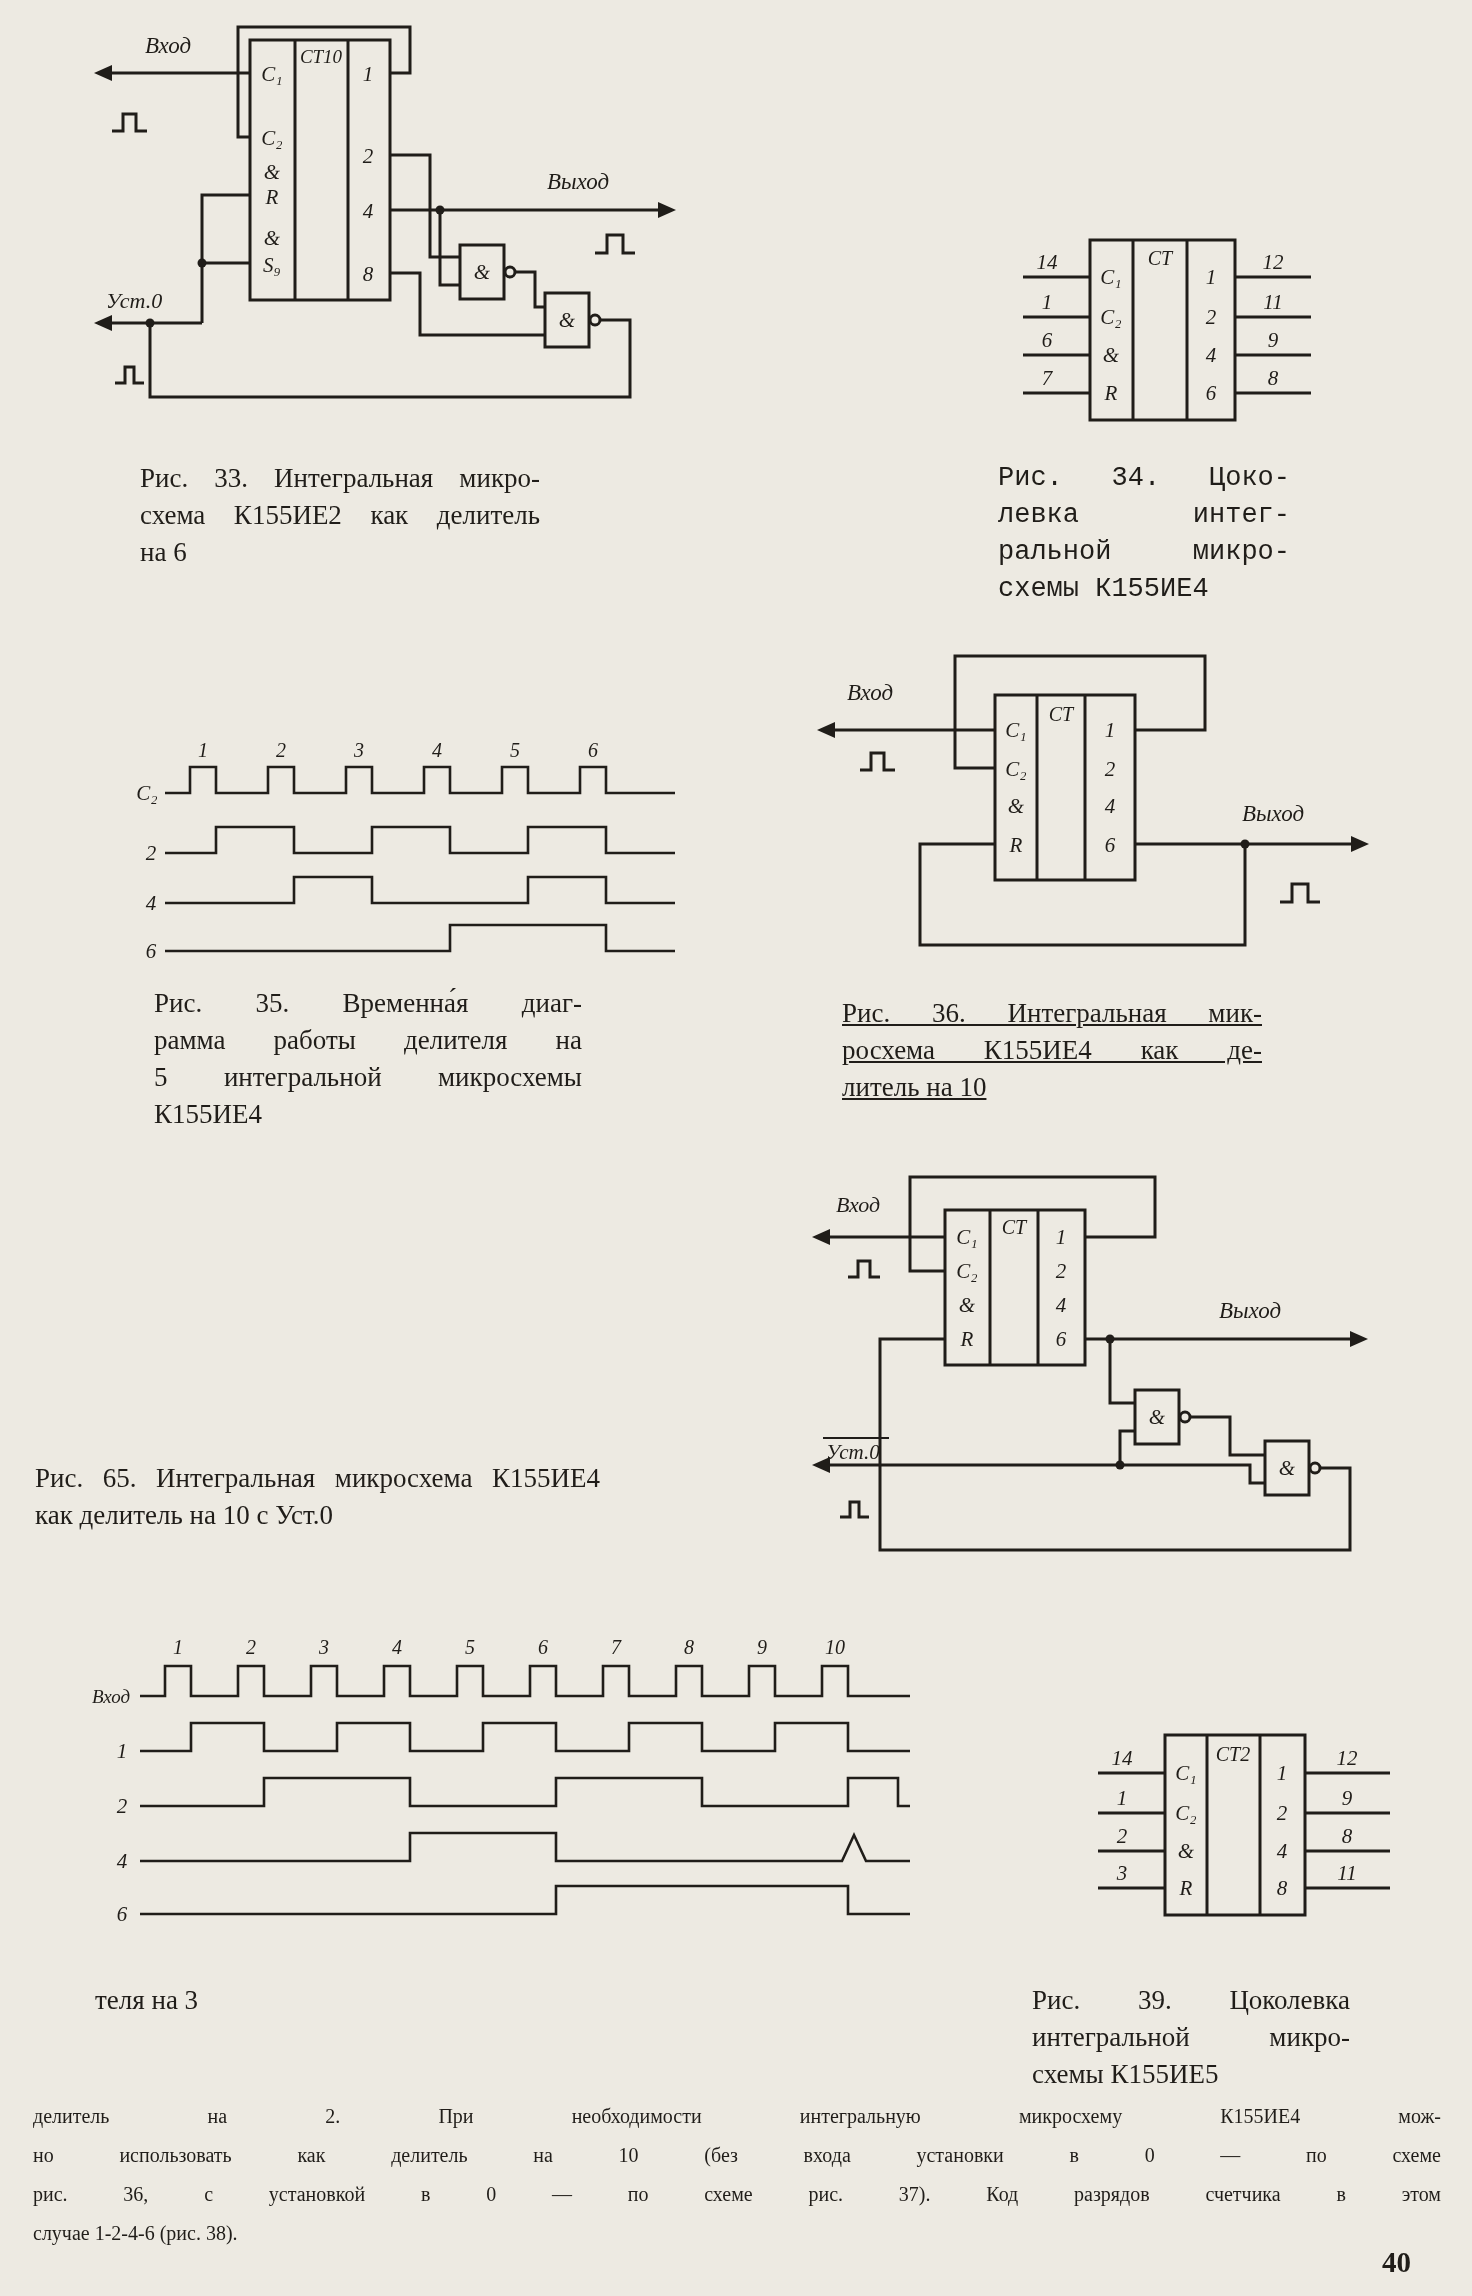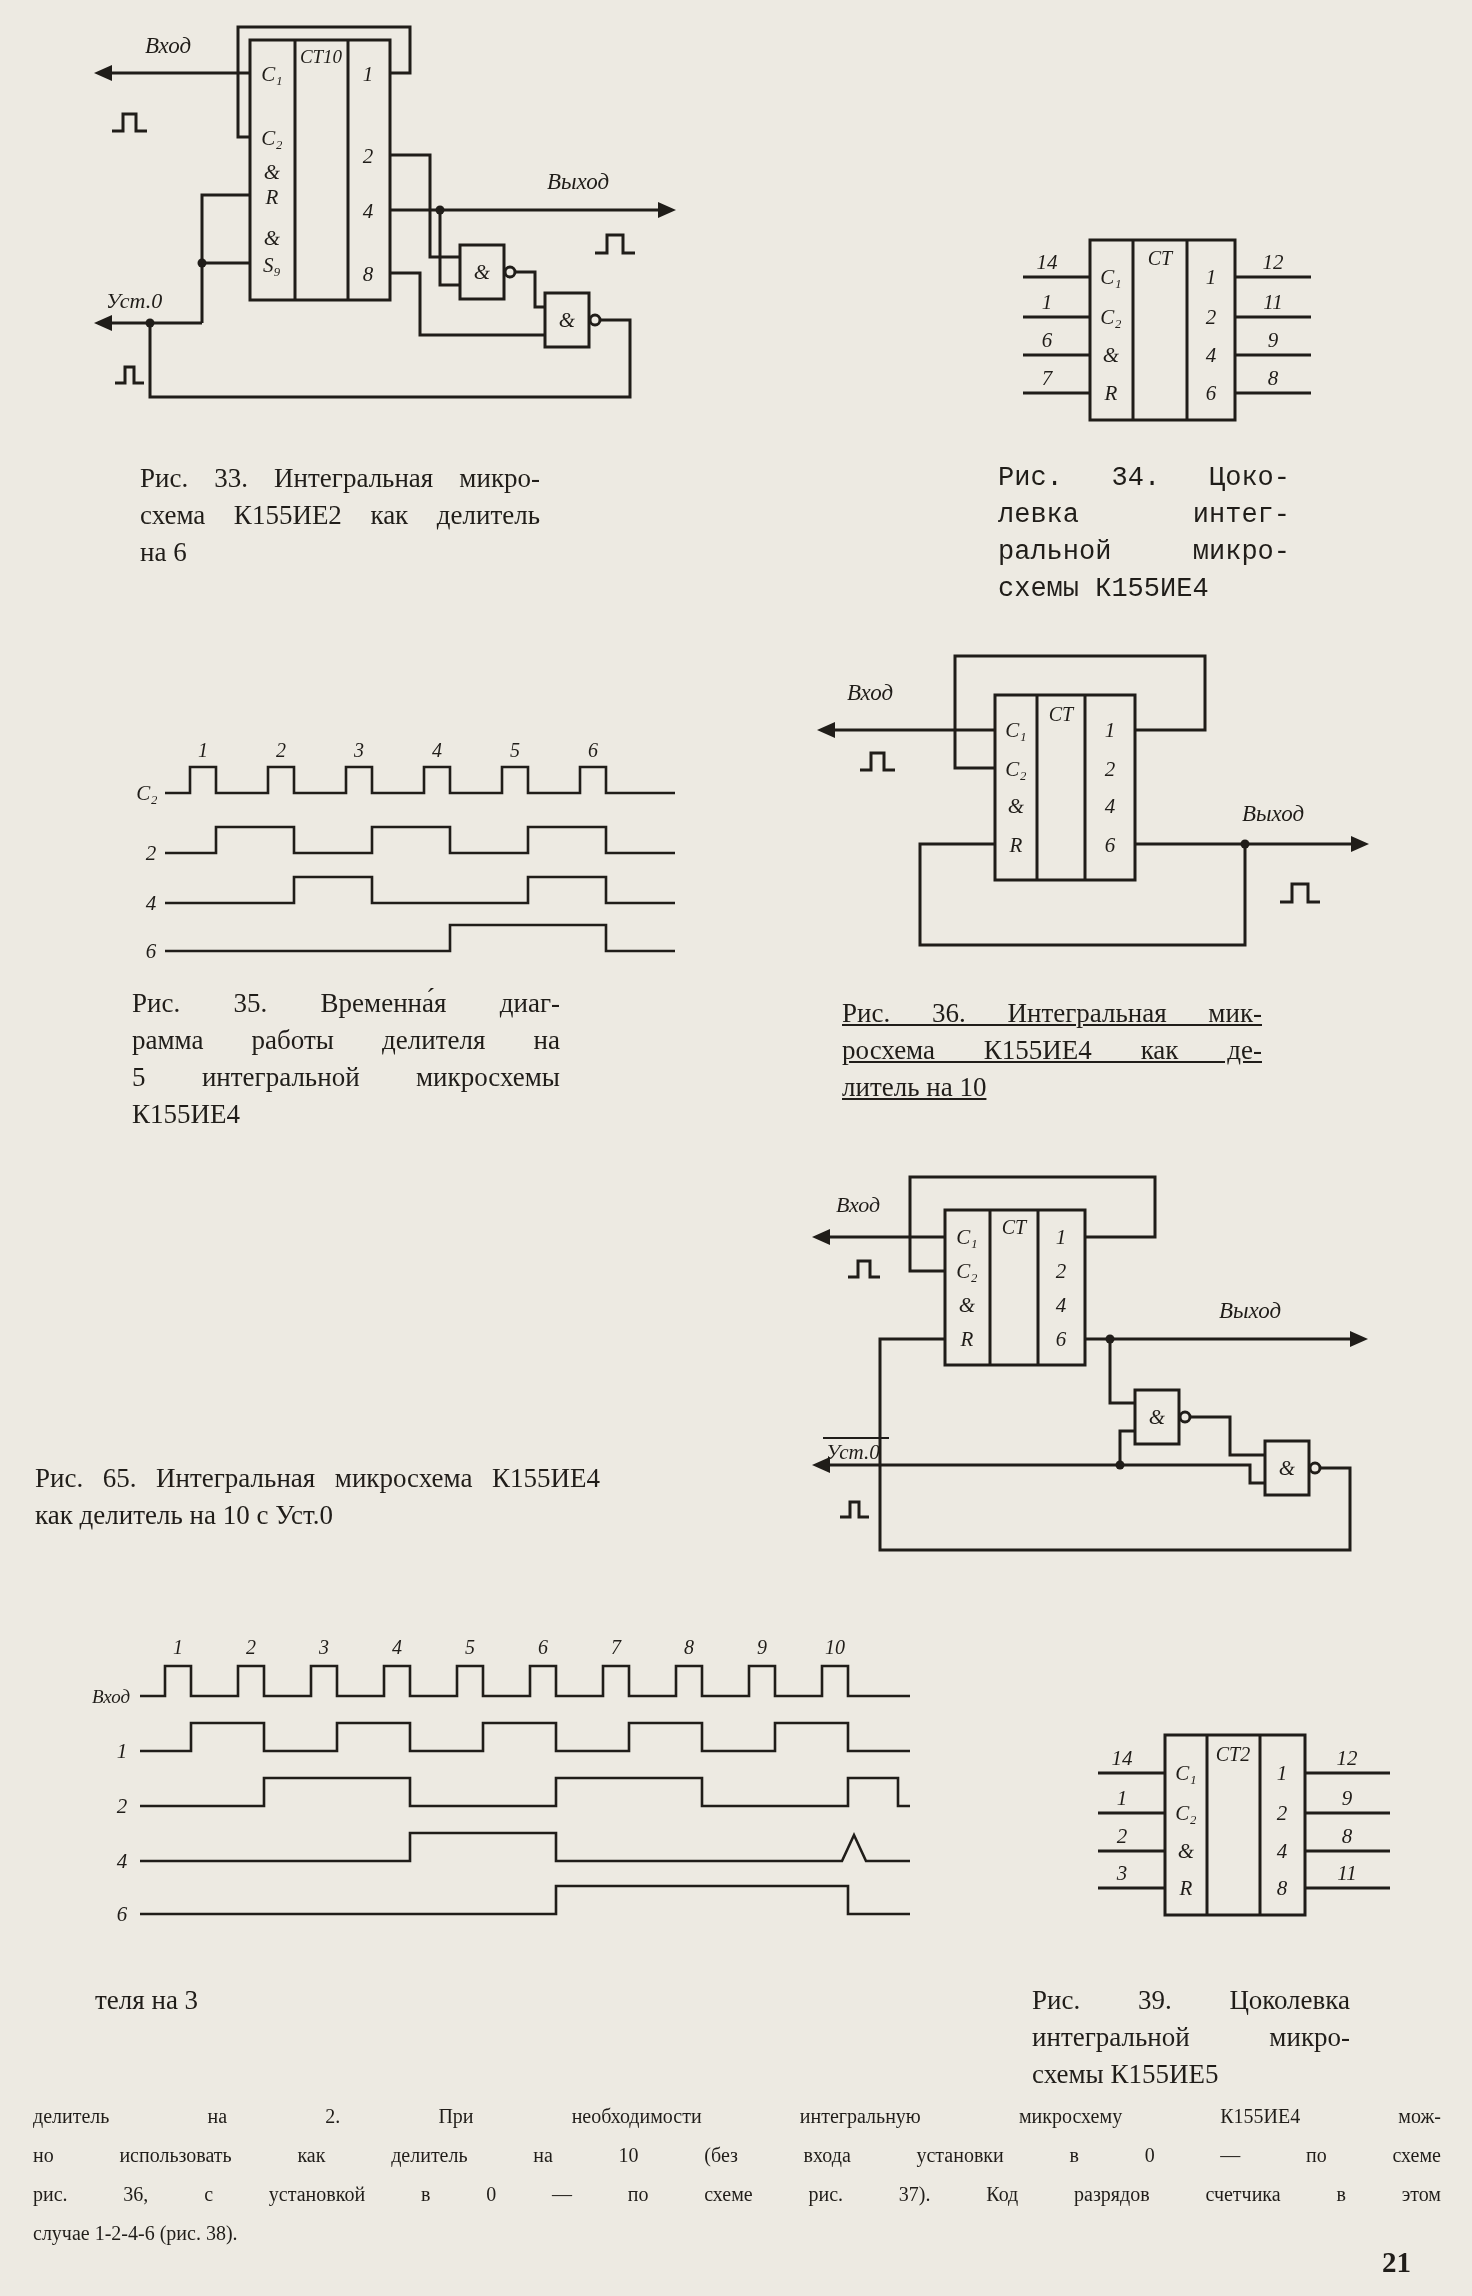--- a/index.html
+++ b/index.html
@@ -297,21 +297,21 @@
   <div class="cll">на 6</div>
 </div>
 
 <div class="caption" style="left:998px; top:460px; width:292px;font-family:Liberation Mono, monospace;">
   <div class="cl">Рис. 34. Цоко-</div>
   <div class="cl">левка интег-</div>
   <div class="cl">ральной микро-</div>
   <div class="cll">схемы К155ИЕ4</div>
 </div>
 
-<div class="caption" style="left:132px; top:985px; width:428px;">
+<div class="caption" style="left:154px; top:985px; width:428px;">
   <div class="cl">Рис. 35. Временна́я диаг-</div>
   <div class="cl">рамма работы делителя на</div>
   <div class="cl">5 интегральной микросхемы</div>
   <div class="cll">К155ИЕ4</div>
 </div>
 
 <div class="caption" style="left:842px; top:995px; width:420px;text-decoration:underline;">
   <div class="cl">Рис. 36. Интегральная мик-</div>
   <div class="cl">росхема К155ИЕ4 как де-</div>
   <div class="cll">литель на 10</div>
@@ -332,13 +332,13 @@
   <div class="cll">схемы К155ИЕ5</div>
 </div>
 
 <div class="body-text" style="left:33px; top:2097px; width:1408px;">
   <div class="bl">делитель на 2. При необходимости интегральную микросхему К155ИЕ4 мож-</div>
   <div class="bl">но использовать как делитель на 10 (без входа установки в 0 — по схеме</div>
   <div class="bl">рис. 36, с установкой в 0 — по схеме рис. 37). Код разрядов счетчика в этом</div>
   <div class="bll">случае 1-2-4-6 (рис. 38).</div>
 </div>
 
-<div class="pageno" style="left:1382px; top:2246px;">21</div>
+<div class="pageno" style="left:1382px; top:2246px;">40</div>
 
 </body></html>

